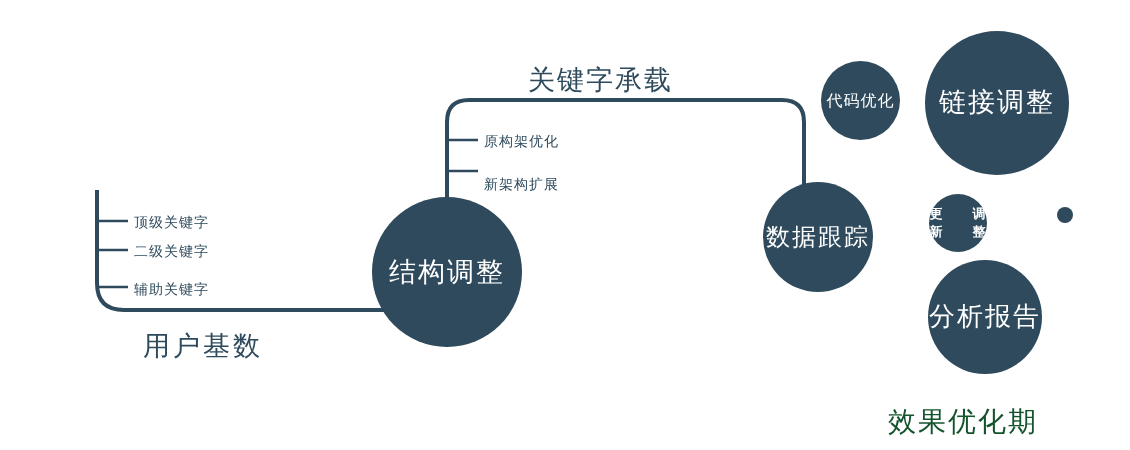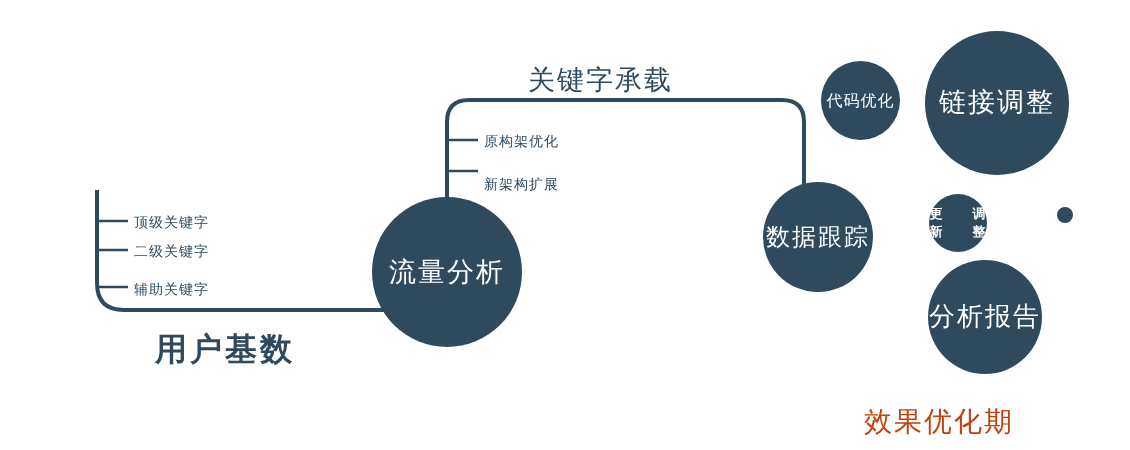--- a/index.html
+++ b/index.html
@@ -54,29 +54,29 @@
   .lbl-traffic-2 { left: 134px; top: 281px; }
   .lbl-structure-0 { left: 484px; top: 133px; }
   .lbl-structure-1 { left: 484px; top: 176px; }
 
   .edge-label {
     position: absolute;
     color: #2e4a5c;
     white-space: nowrap;
   }
   .lbl-keyword-carrying { left: 528px; top: 62px; font-size: 27px; font-weight: 500; letter-spacing: 2px; }
-  .lbl-user-base        { left: 155px; top: 328px; font-size: 32px; font-weight: 700; letter-spacing: 3px; }
+  .lbl-user-base        { left: 143px; top: 328px; font-size: 27px; font-weight: 400; letter-spacing: 3px; }
 
   .caption {
     position: absolute;
-    left: 864px;
+    left: 888px;
     top: 403px;
     font-size: 28px;
     font-weight: 500;
-    color: #c2410c;
+    color: #14532d;
     letter-spacing: 2px;
     white-space: nowrap;
   }
 </style>
 </head>
 <body>
 
 <div class="canvas">
 
   <svg class="connectors" width="1130" height="450" viewBox="0 0 1130 450" fill="none" xmlns="http://www.w3.org/2000/svg">
@@ -84,21 +84,21 @@
     <path d="M 447 230 L 447 122 Q 447 100 469 100 L 782 100 Q 804 100 804 122 L 804 188" stroke="#2e4a5c" stroke-width="4"></path>
     <path d="M 96 221 L 128 221" stroke="#2e4a5c" stroke-width="2.5"></path>
     <path d="M 96 250 L 128 250" stroke="#2e4a5c" stroke-width="2.5"></path>
     <path d="M 97 287 L 128 287" stroke="#2e4a5c" stroke-width="2.5"></path>
     <path d="M 446 140 L 478 140" stroke="#2e4a5c" stroke-width="2.5"></path>
     <path d="M 446 171 L 478 171" stroke="#2e4a5c" stroke-width="2.5"></path>
   </svg>
 
 
   <div class="circle node-structure">
-    <span>流量分析</span>
+    <span>结构调整</span>
   </div>
 
   <div class="circle node-tracking">
     <span>数据</span>
     <span>跟踪</span>
   </div>
 
   <div class="circle node-code">
     <span>代码</span>
     <span>优化</span>

